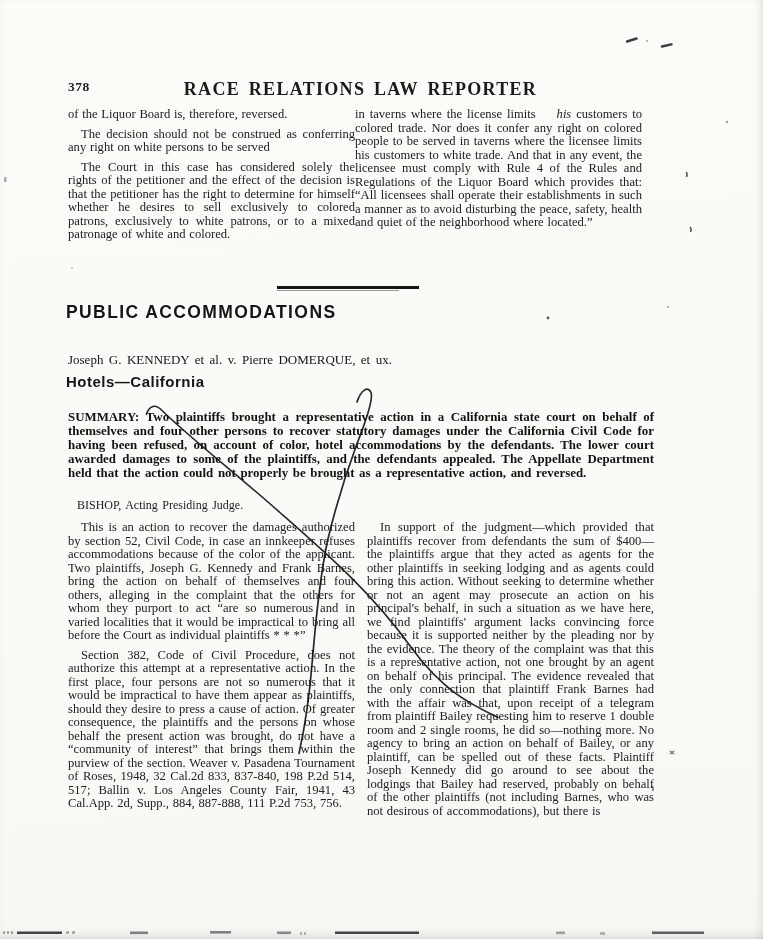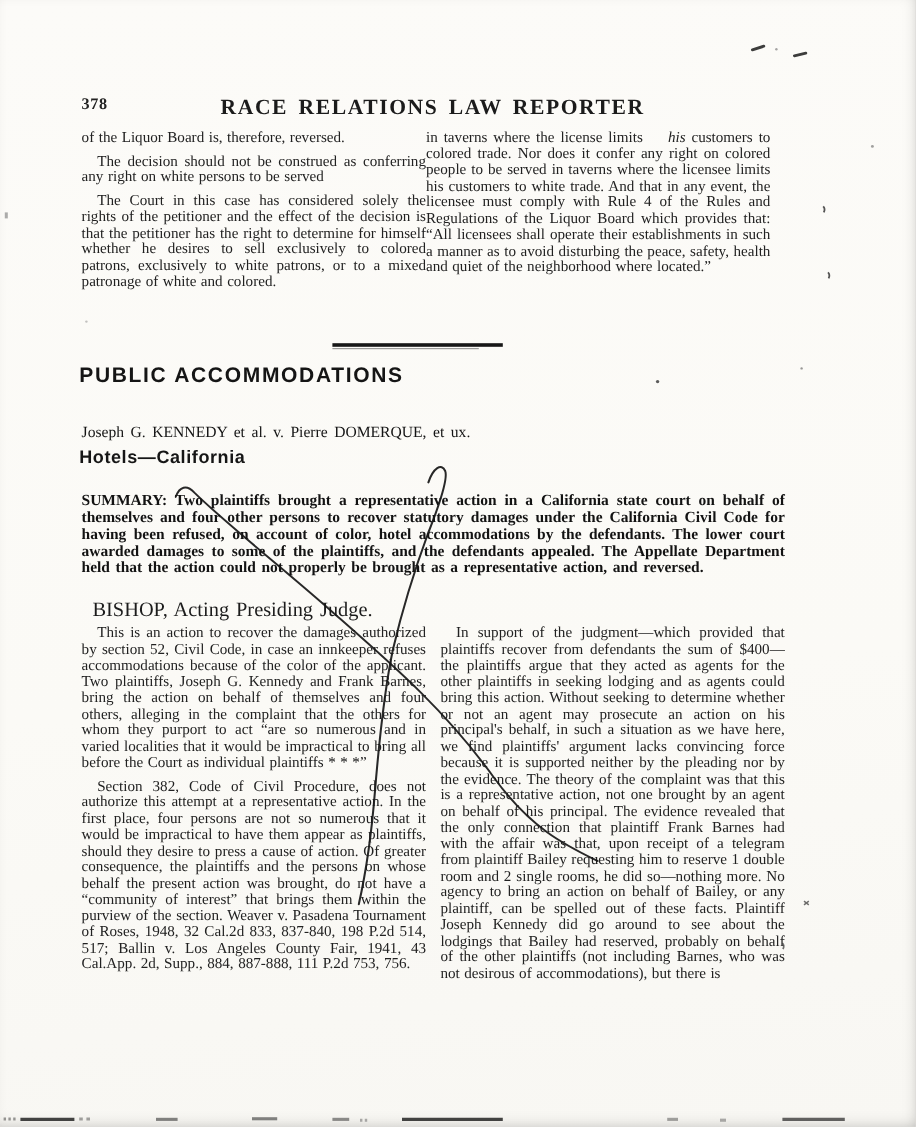--- a/index.html
+++ b/index.html
@@ -42,21 +42,21 @@
   .subtopic { top:325px; left:66px; font-family:"Liberation Sans", sans-serif; font-weight:bold; font-size:15px; letter-spacing:.5px; color:#161616;margin-top:48px; }
 
   .case-title { top:352px; left:68px; width:585px; font-size:13px; font-weight:normal; word-spacing:2.2px; color:#141414; }
 
   .citation { top:375px; left:68px; width:585px; font-size:13px; line-height:14.5px; color:#1d1d1d; }
   .citation .l1 { display:block; text-align:justify; text-align-last:justify; word-spacing:1px; }
   .citation .l2 { display:block; }
 
   .summary { top:410px; left:68px; width:586px; font-size:12.9px; line-height:14.05px; font-weight:bold; text-align:justify; word-spacing:1.4px; color:#131313; }
 
-  .judge { top:498px; left:77px; font-size:17px; word-spacing:1.5px; color:#1c1c1c; }
+  .judge { top:498px; left:77px; font-size:12px; word-spacing:1.5px; color:#1c1c1c; }
 
   
   .body-cols { top:521px; left:68px; width:586px; display:flex; gap:12px; }
 
   
   .overlay { top:0; left:0; width:763px; height:939px; pointer-events:none; }
 </style>
 </head>
 <body>
 

